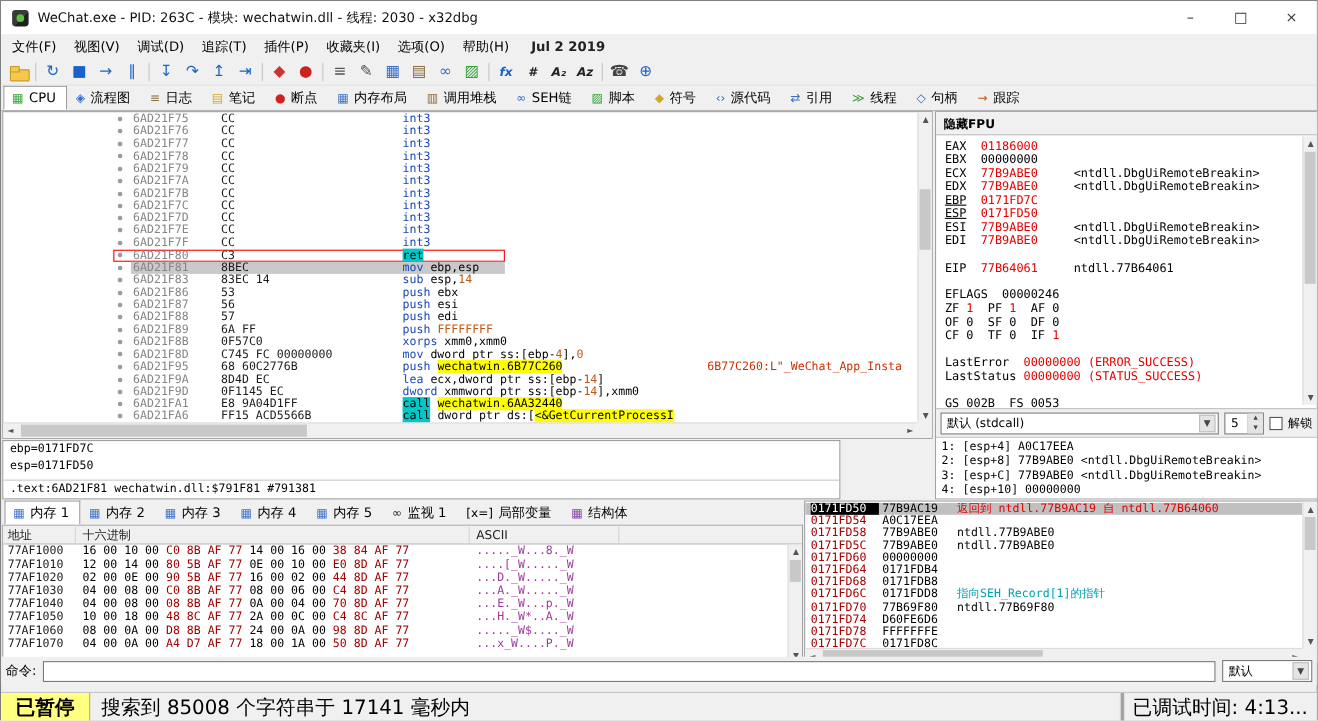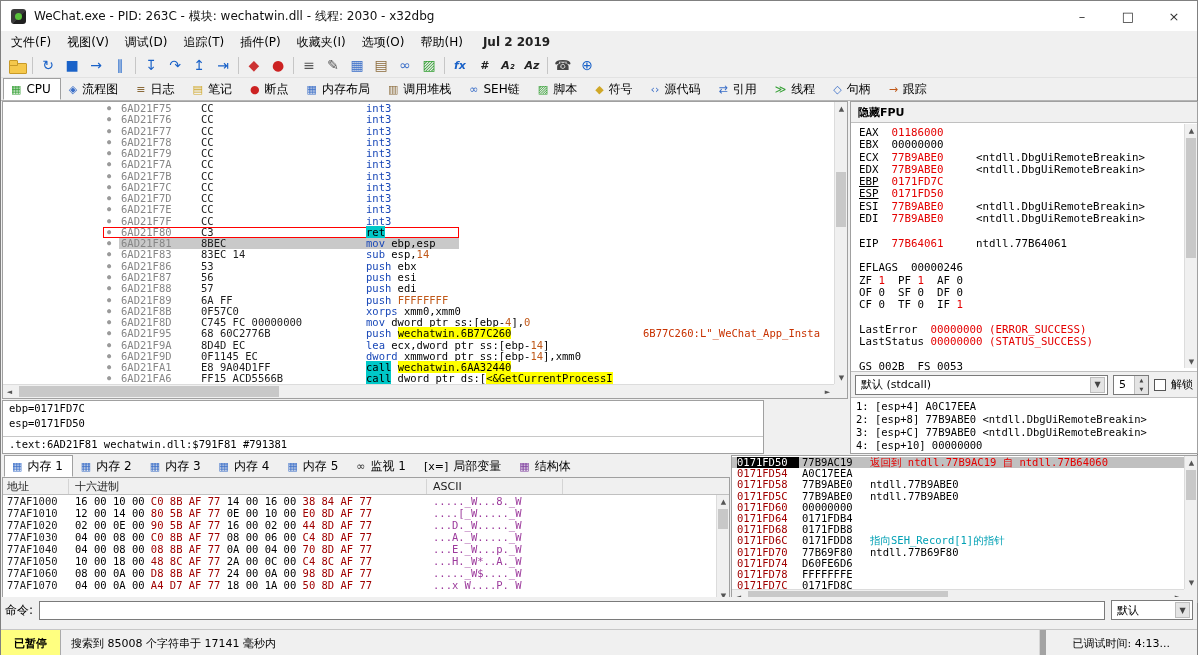--- a/index.html
+++ b/index.html
@@ -97,24 +97,24 @@
 .strow.sel{background:#c0c0c0}
 .sta{position:absolute;left:5px;width:62px;color:#a00000}
 .strow.sel .sta{background:#000;color:#fff}
 .stv{position:absolute;left:70px;color:#000}
 .stc{position:absolute;left:138px}
 
 #cmdbar{position:absolute;left:0;top:596px;width:100%;height:26px;background:#f0f0f0;display:flex;align-items:center;padding:0 4px;gap:6px}
 #cmd-label{font-size:12px}
 #cmd-input{flex:1;height:19px;border:1px solid #7a7a7a;background:#fff;font-family:"DejaVu Sans Mono",monospace;font-size:11px;padding:0 4px;outline:none}
 #cmd-combo{width:82px}
-#statusbar{position:absolute;left:0;top:628px;width:100%;height:27px;background:#f0f0f0;border-top:1px solid #c6c6c6;display:flex;align-items:stretch;font-size:11px}
+#statusbar{position:absolute;left:0;top:628px;width:100%;height:27px;background:#f0f0f0;border-top:1px solid #c6c6c6;display:flex;align-items:stretch;font-size:18px}
 .st-state{background:#ffff80;display:flex;align-items:center;padding:0 13px;border-right:1px solid #aaa;font-weight:bold}
 .st-msg{display:flex;align-items:center;padding:0 10px;border-right:1px solid #d6d6d6;flex:1}
-.st-time{display:flex;align-items:center;padding:0 27px;border-left:6px solid #a3a3a3;white-space:nowrap}
+.st-time{display:flex;align-items:center;padding:0 8px;border-left:3px solid #a3a3a3;white-space:nowrap}
 </style>
 </head>
 <body>
 
 <div id="root">
 
   <div class="titlebar">
     <div class="app-icon"></div>
     <div class="title-text">WeChat.exe - PID: 263C - 模块: wechatwin.dll - 线程: 2030 - x32dbg</div>
     <div class="win-btns">

